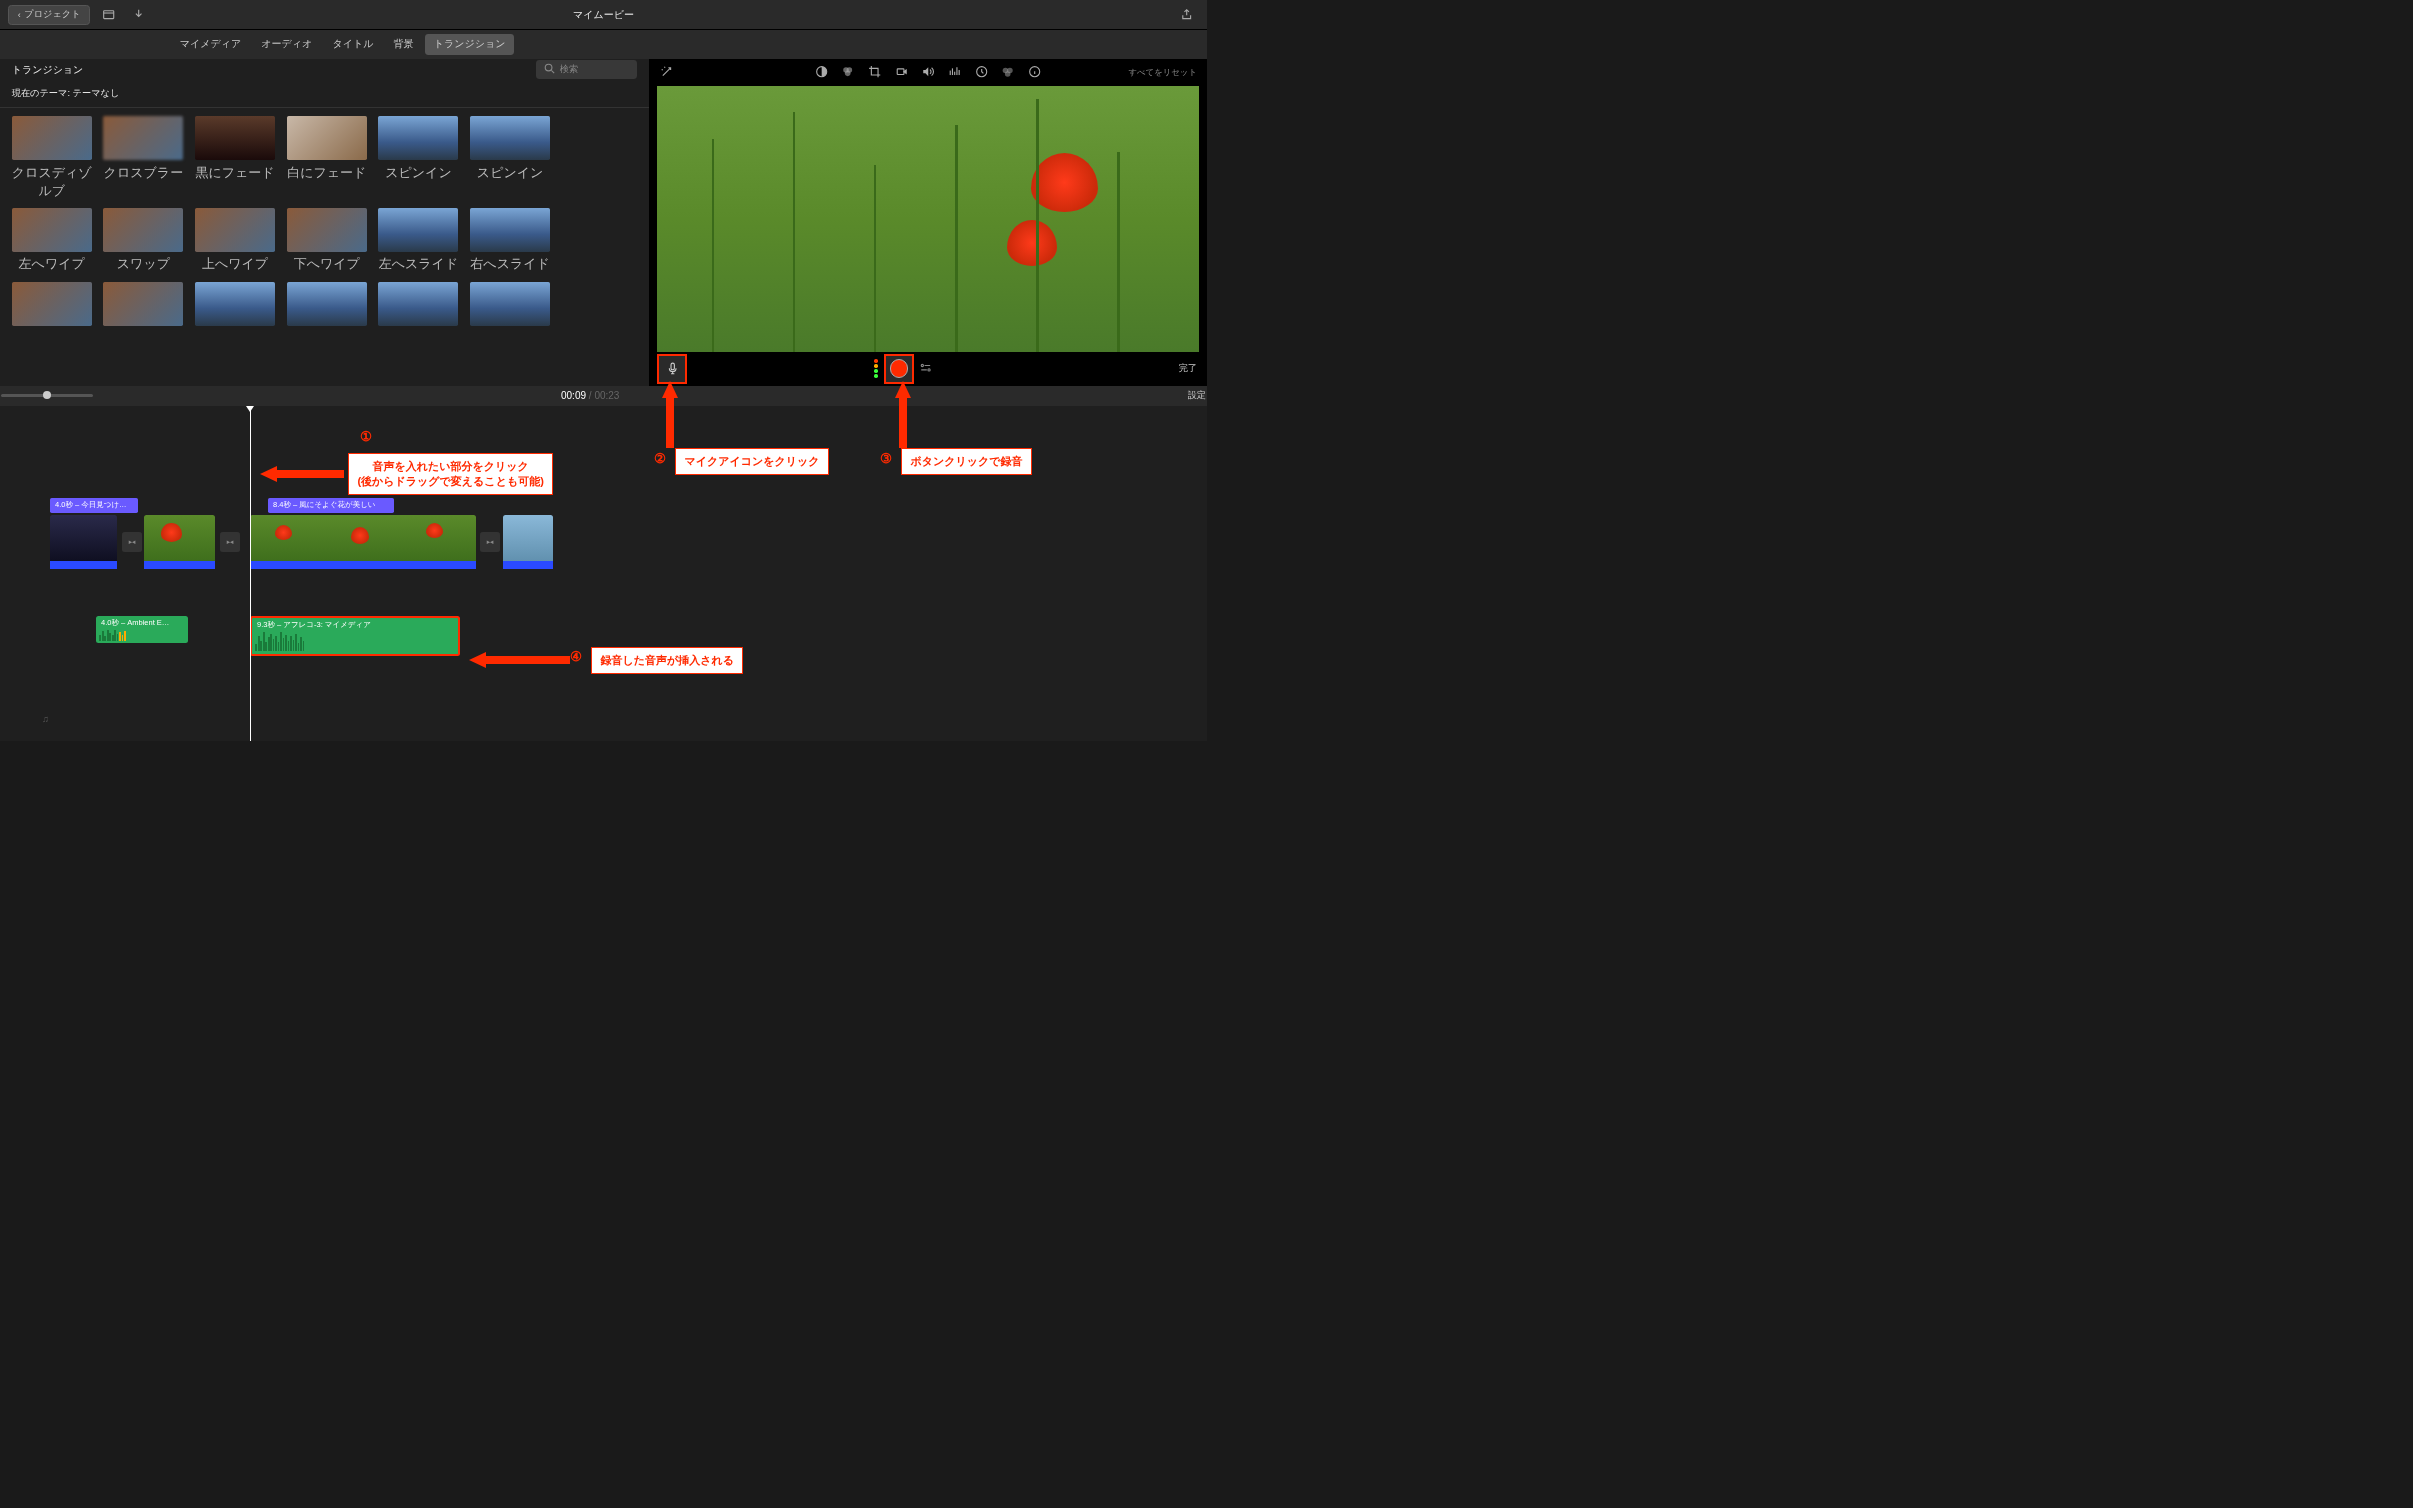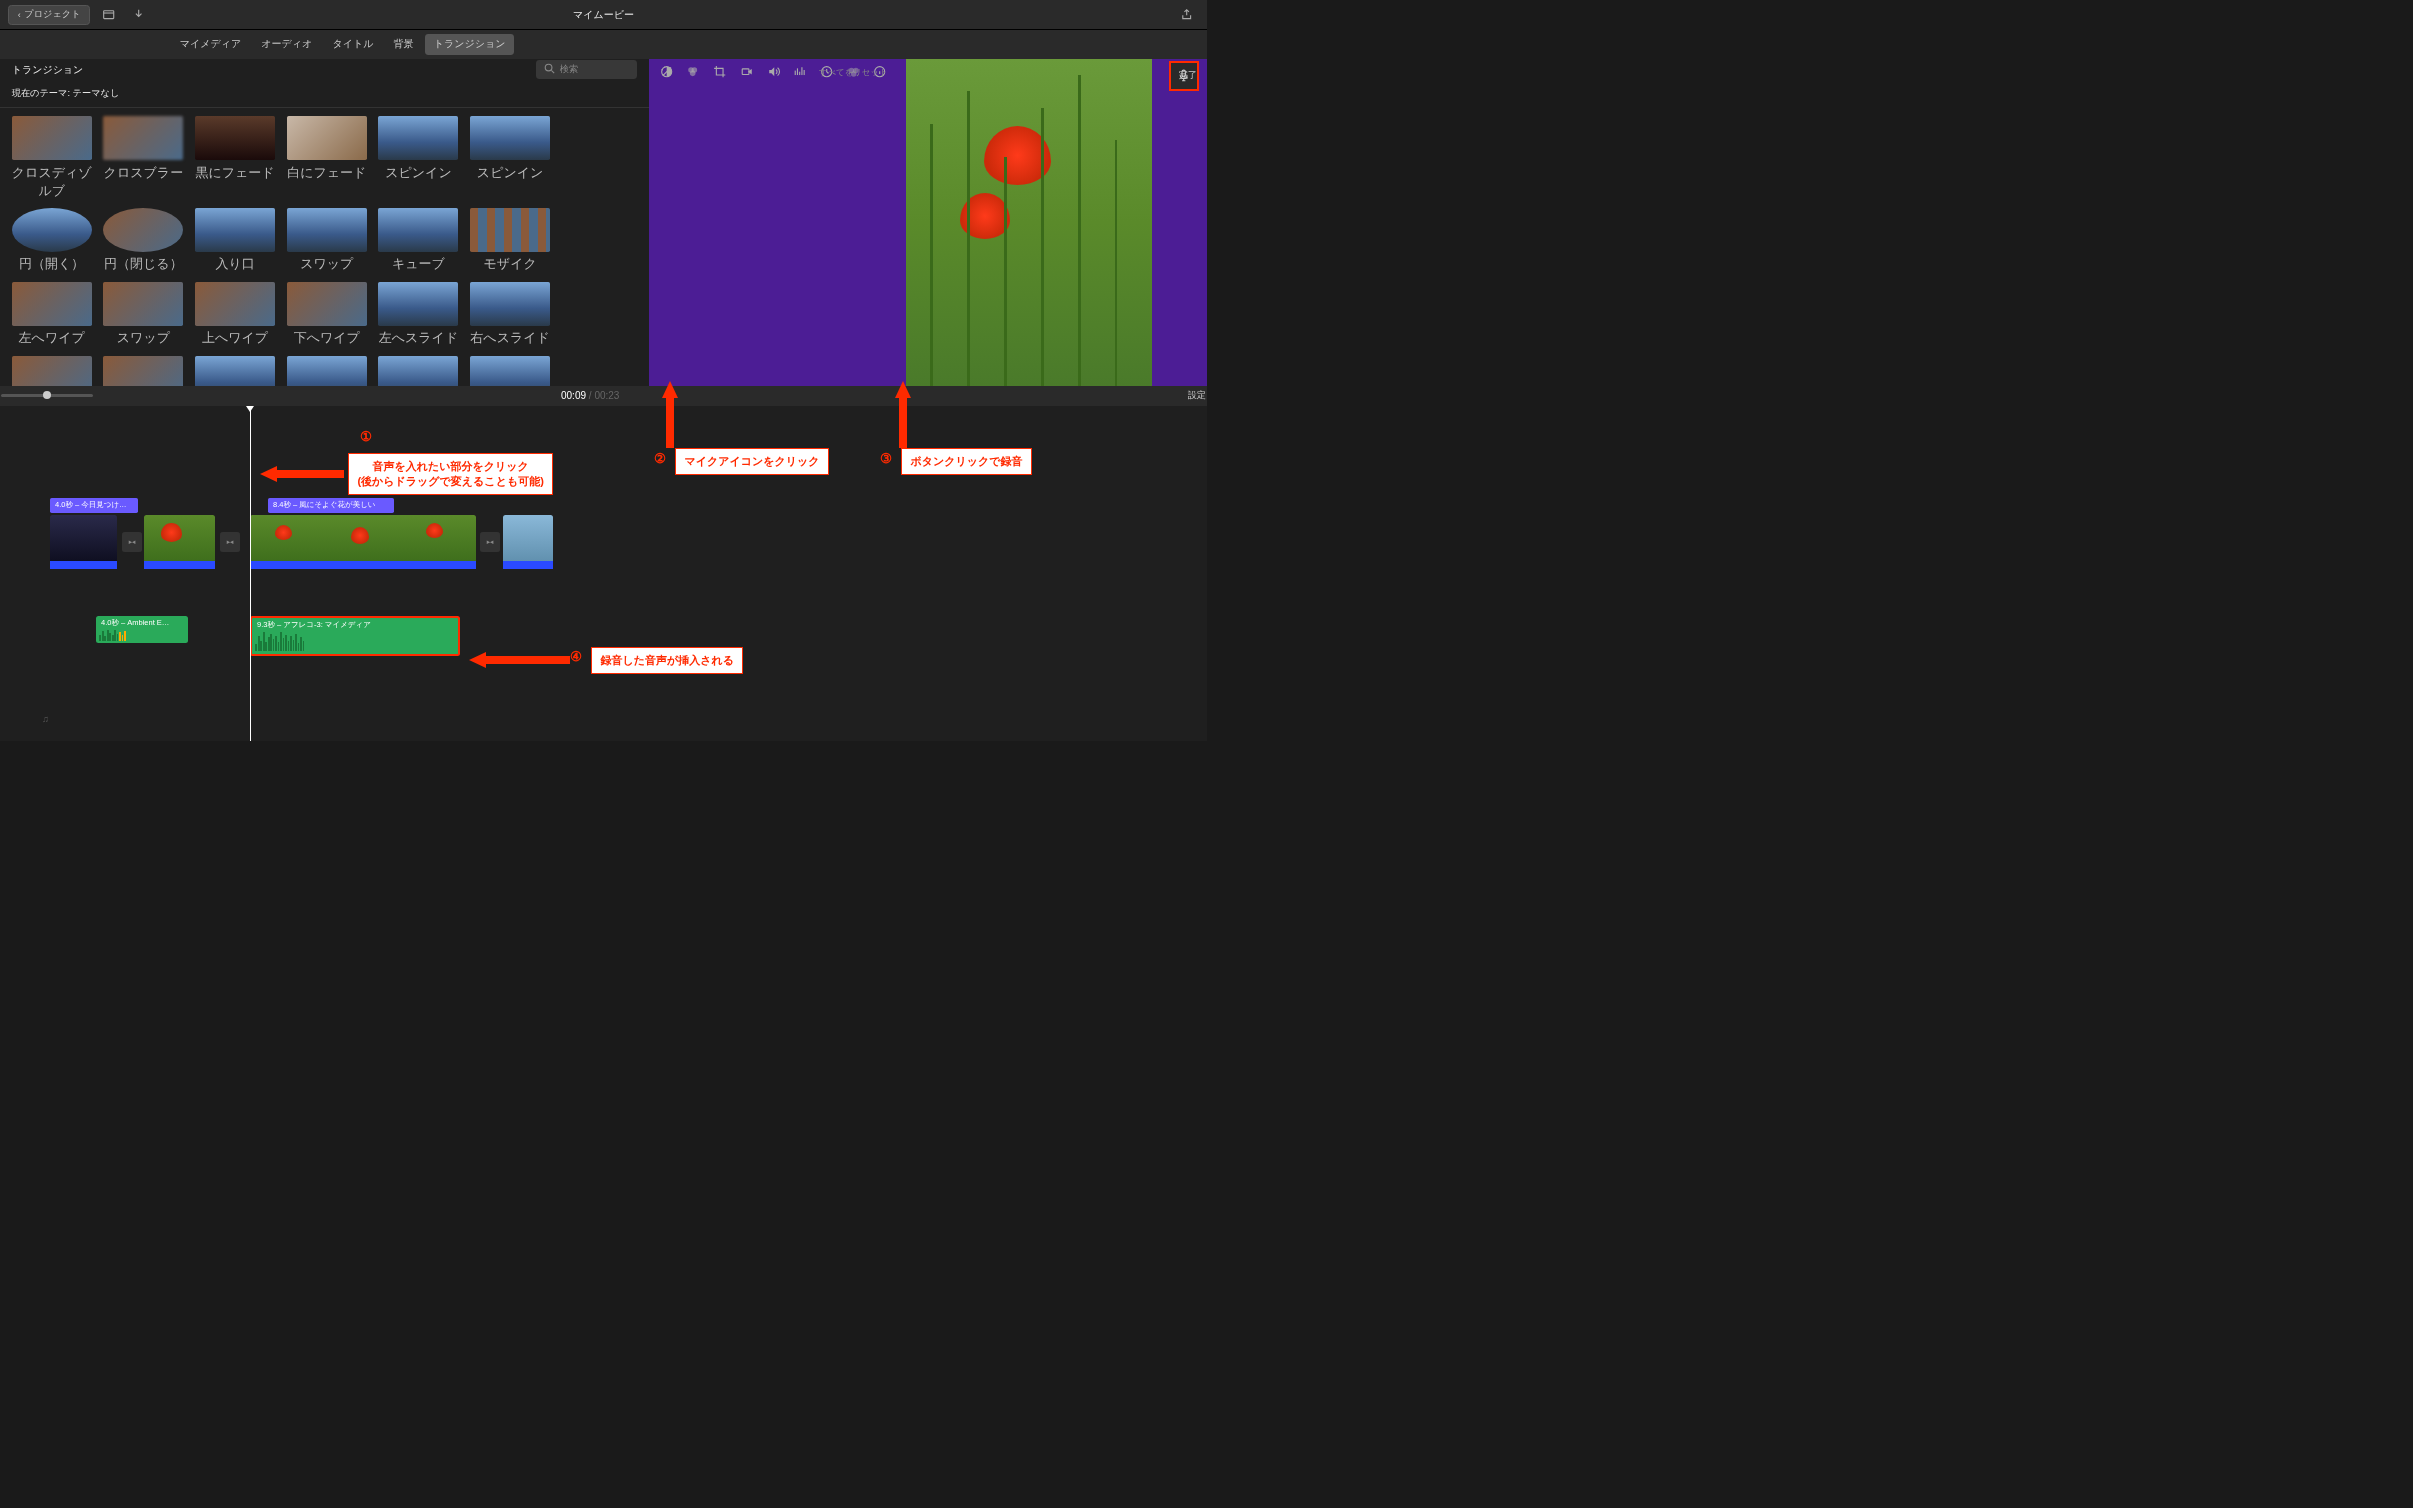--- a/index.html
+++ b/index.html
@@ -14,21 +14,21 @@
 
 
 .tabs-row { height: 28.5px; background: #2a2a2a; display: flex; align-items: center; padding: 0 8.4px; }
 .tabs-group { display: flex; gap: 3.4px; margin-left: 163px; }
 .tab { padding: 3.4px 8.4px; color: #ccc; font-size: 10px; border-radius: 3.4px; }
 .tab.active { background: #555; }
 
 
 .main { display: flex; height: 327px; }
 .left-panel { width: 649px; background: #1f1f1f; display: flex; flex-direction: column; }
-.right-panel { flex: 1; background: #4c1d95; display: flex; flex-direction: row; }
+.right-panel { flex: 1; background: #000000; display: flex; flex-direction: column; }
 
 .panel-header { height: 22px; display: flex; align-items: center; padding: 0 11.7px; justify-content: space-between; }
 .panel-title { color: #eee; font-size: 10px; }
 .search-box { background: #383838; border-radius: 3.4px; padding: 1.7px 6.7px; width: 101px; display: flex; align-items: center; gap: 3.4px; color: #888; }
 .theme-row { padding: 6.7px 11.7px; font-size: 9.2px; color: #eee; border-bottom: 0.8px solid #333; }
 
 .trans-grid { padding: 8.4px 11.7px; overflow-y: auto; flex: 1; }
 .trans-row { display: flex; gap: 11.7px; margin-bottom: 8.4px; }
 .trans-item { width: 80px; text-align: center; }
 .trans-thumb { width: 80px; height: 44px; background: linear-gradient(135deg, #8a5a3a 0%, #4a6a8a 100%); border-radius: 1.7px; margin-bottom: 3.4px; position: relative; overflow: hidden; }
@@ -165,46 +165,20 @@
             <div class="trans-thumb mountain"></div>
             <div class="trans-label">スピンイン</div>
           </div>
         <div class="trans-item">
             <div class="trans-thumb mountain"></div>
             <div class="trans-label">スピンイン</div>
           </div>
       </div>
       <div class="trans-row">
         <div class="trans-item">
-            <div class="trans-thumb mountain" style="border-radius:50%"></div>
-            <div class="trans-label">円（開く）</div>
-          </div>
-        <div class="trans-item">
-            <div class="trans-thumb" style="border-radius:50%"></div>
-            <div class="trans-label">円（閉じる）</div>
-          </div>
-        <div class="trans-item">
-            <div class="trans-thumb mountain"></div>
-            <div class="trans-label">入り口</div>
-          </div>
-        <div class="trans-item">
-            <div class="trans-thumb mountain"></div>
-            <div class="trans-label">スワップ</div>
-          </div>
-        <div class="trans-item">
-            <div class="trans-thumb mountain"></div>
-            <div class="trans-label">キューブ</div>
-          </div>
-        <div class="trans-item">
-            <div class="trans-thumb" style="background:repeating-linear-gradient(90deg,#8a5a3a 0 8.4px,#4a6a8a 8.4px 17px)"></div>
-            <div class="trans-label">モザイク</div>
-          </div>
-      </div>
-      <div class="trans-row">
-        <div class="trans-item">
             <div class="trans-thumb"></div>
             <div class="trans-label">左へワイプ</div>
           </div>
         <div class="trans-item">
             <div class="trans-thumb"></div>
             <div class="trans-label">スワップ</div>
           </div>
         <div class="trans-item">
             <div class="trans-thumb"></div>
             <div class="trans-label">上へワイプ</div>

